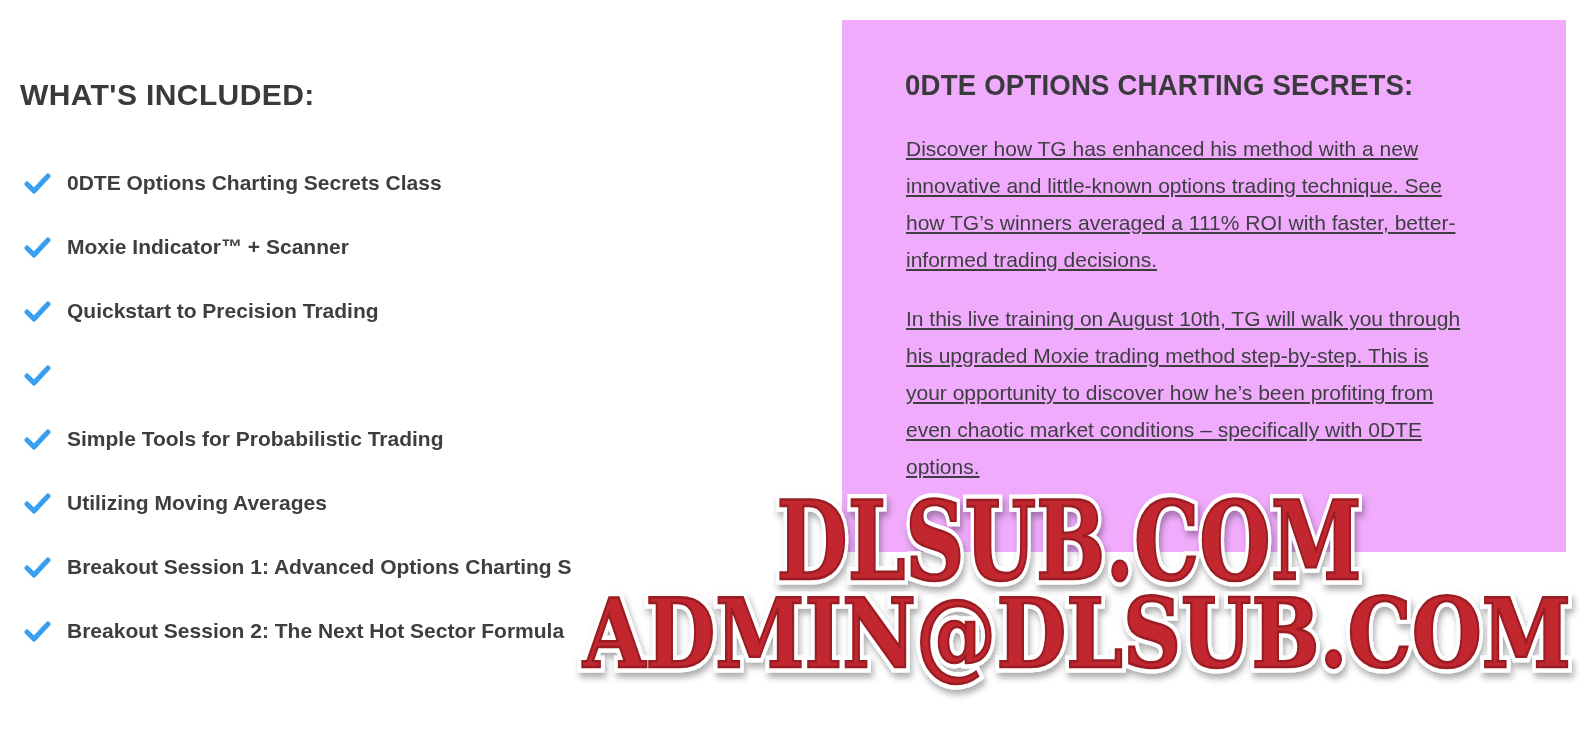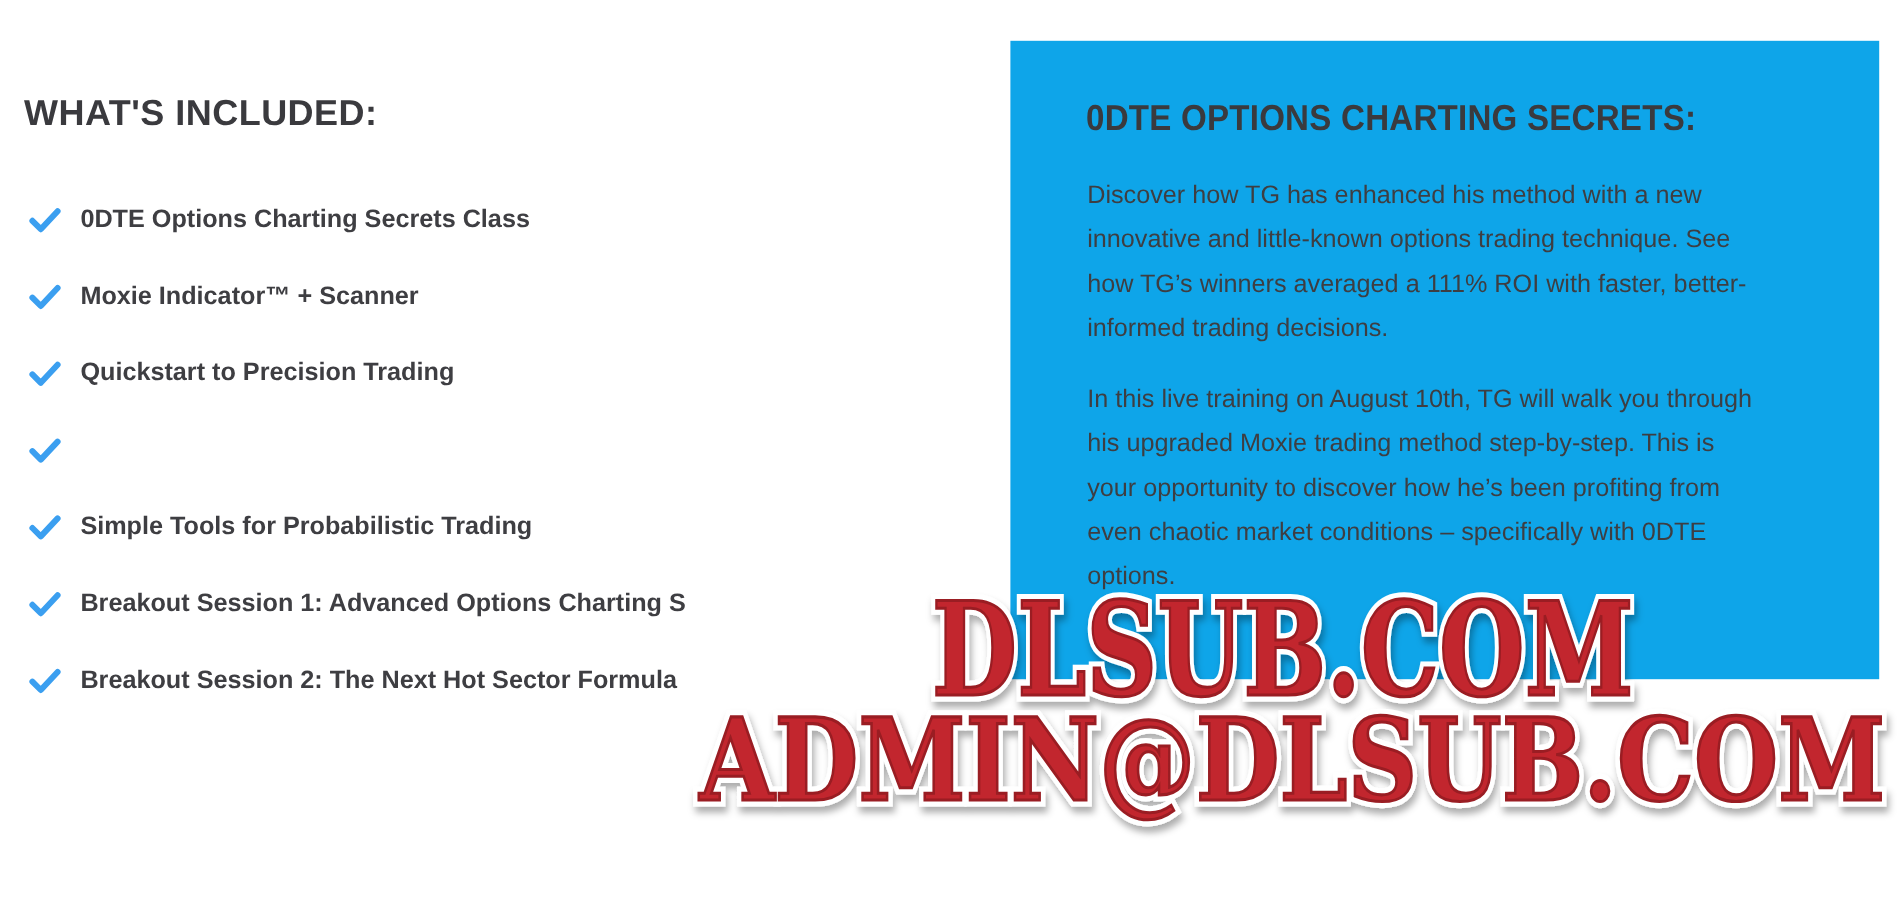--- a/index.html
+++ b/index.html
@@ -43,24 +43,24 @@
     width: 27px;
     height: 23px;
     margin-right: 16px;
     flex: none;
   }
 
   
   .panel {
     position: absolute;
     left: 842px;
-    top: 34px;
+    top: 20px;
     width: 724px;
     height: 532px;
-    background: #0ea5e9;
+    background: #f0abfc;
   }
   .panel-heading {
     position: absolute;
     left: 63px;
     top: 48px;
     font-size: 30px;
     font-weight: 700;
     letter-spacing: 0.2px;
     color: #3a3a3e;
     transform: scaleX(0.92);
@@ -72,20 +72,21 @@
     left: 64px;
     top: 110px;
     width: 630px;
     font-size: 21px;
     line-height: 37px;
     color: #3e3e42;
   }
   .panel-body p {
     margin: 0 0 22px 0;
     white-space: pre-line;
+    text-decoration: underline;
   }
 
   
   .wm { position: absolute; overflow: visible; }
   .wm1 { left: 762px; top: 483px; }
   .wm2 { left: 566px; top: 588px; }
   .wm text {
     font-family: "DejaVu Serif", serif;
     font-weight: 700;
   }
@@ -124,20 +125,26 @@
     <div class="check-item">
       <svg class="check-icon" viewBox="0 0 27 23">
           <path d="M3 12 L10 19 L24 4" fill="none" stroke="#3b9ff0" stroke-width="5" stroke-linecap="round" stroke-linejoin="round"></path>
         </svg>
       <span>Simple Tools for Probabilistic Trading</span>
     </div>
     <div class="check-item">
       <svg class="check-icon" viewBox="0 0 27 23">
           <path d="M3 12 L10 19 L24 4" fill="none" stroke="#3b9ff0" stroke-width="5" stroke-linecap="round" stroke-linejoin="round"></path>
         </svg>
+      <span>Utilizing Moving Averages</span>
+    </div>
+    <div class="check-item">
+      <svg class="check-icon" viewBox="0 0 27 23">
+          <path d="M3 12 L10 19 L24 4" fill="none" stroke="#3b9ff0" stroke-width="5" stroke-linecap="round" stroke-linejoin="round"></path>
+        </svg>
       <span>Breakout Session 1: Advanced Options Charting S</span>
     </div>
     <div class="check-item">
       <svg class="check-icon" viewBox="0 0 27 23">
           <path d="M3 12 L10 19 L24 4" fill="none" stroke="#3b9ff0" stroke-width="5" stroke-linecap="round" stroke-linejoin="round"></path>
         </svg>
       <span>Breakout Session 2: The Next Hot Sector Formula</span>
     </div>
   </div>
 

